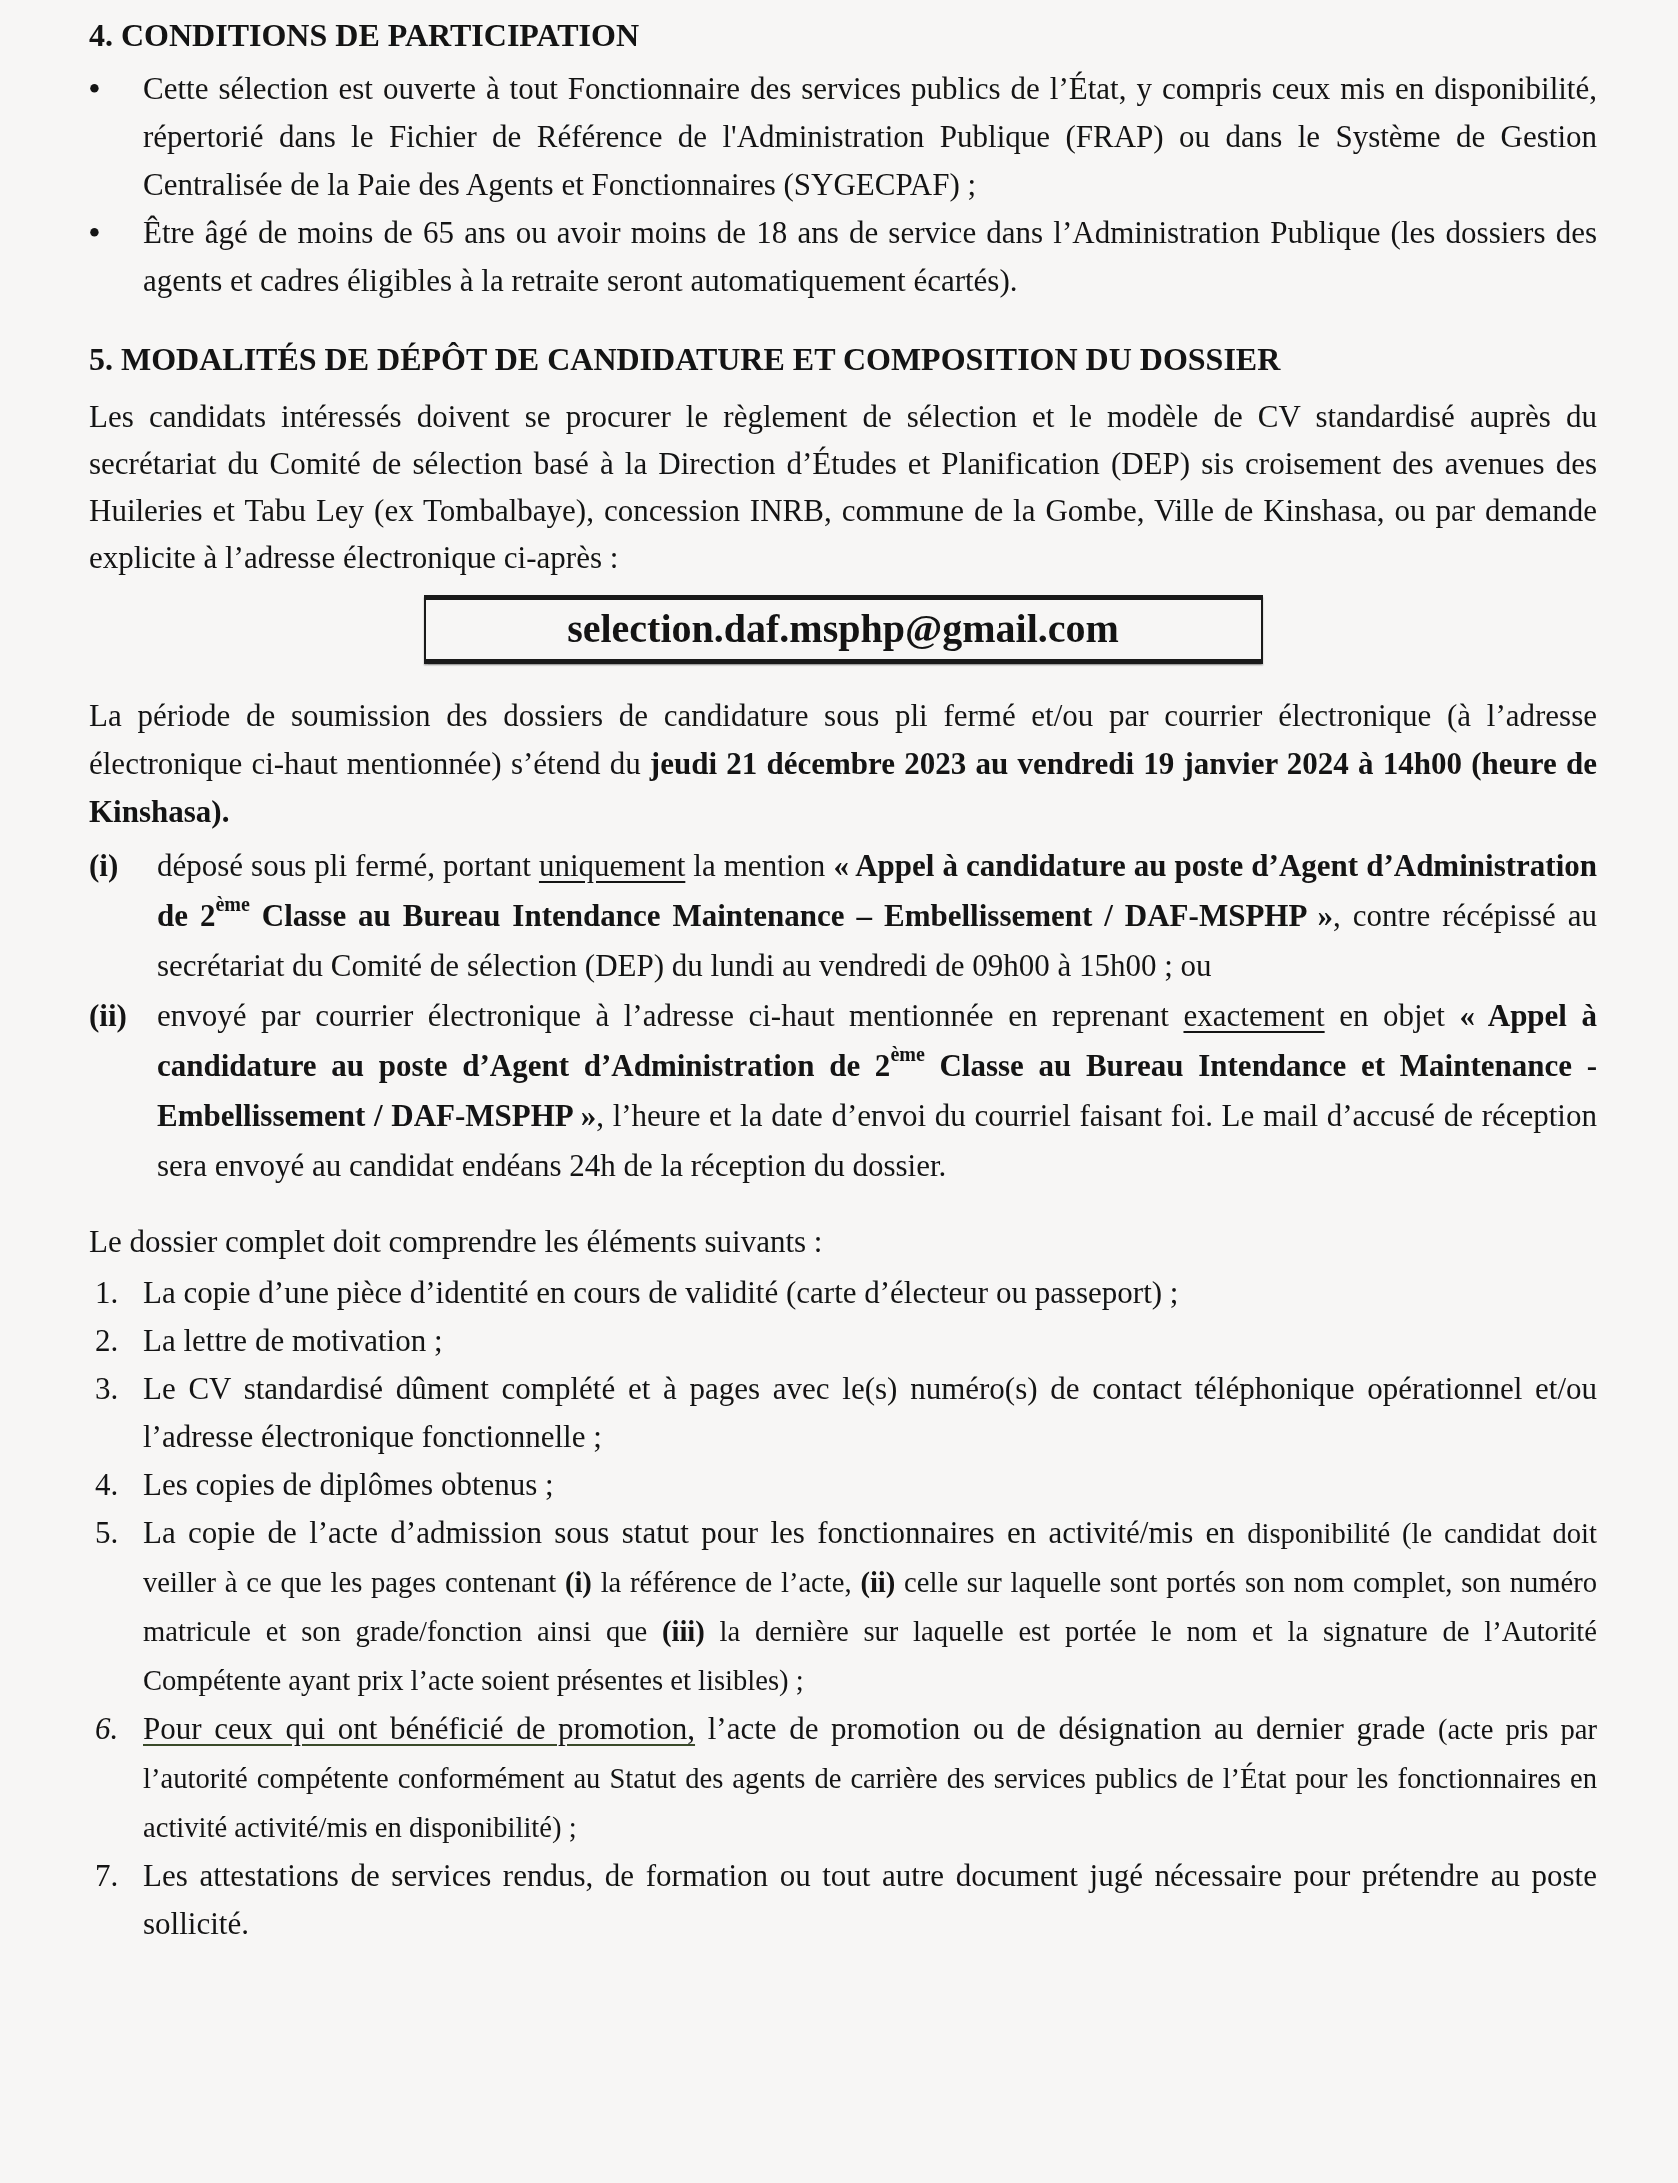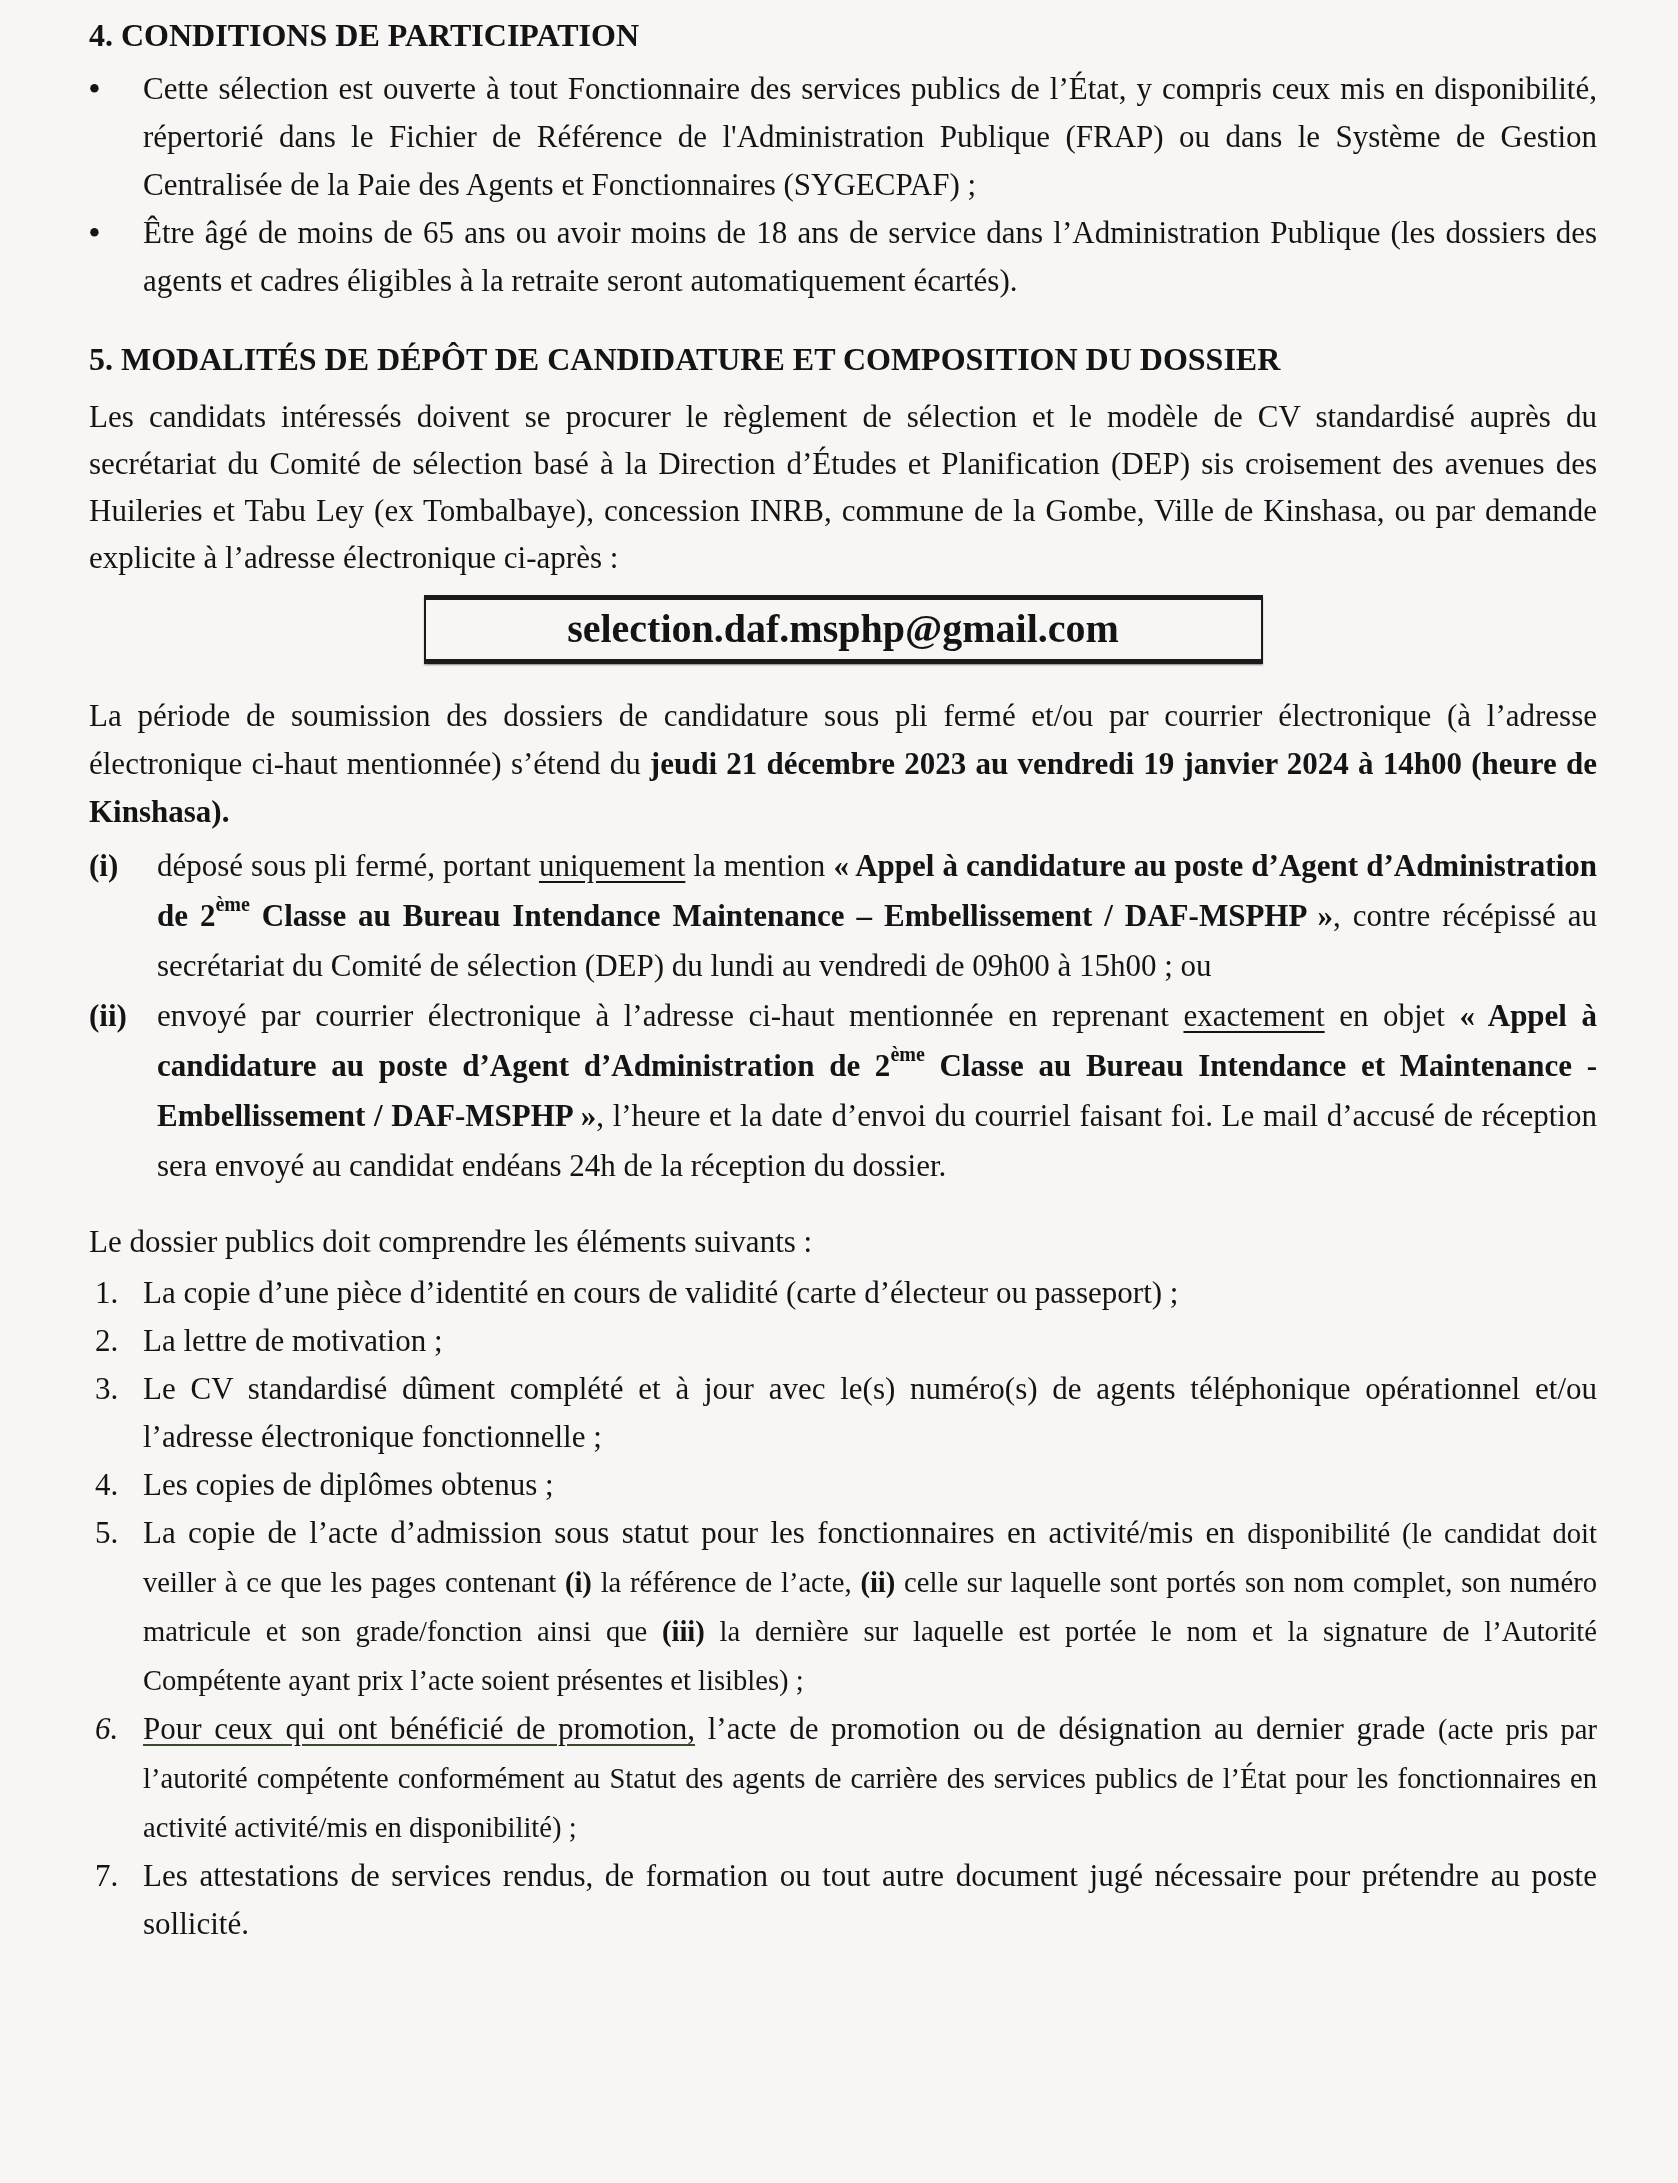--- a/index.html
+++ b/index.html
@@ -76,33 +76,33 @@
       <li>
         <span class="marker">(i)</span>
         <span>déposé sous pli fermé, portant </span><span class="u">uniquement</span><span> la mention </span><b><span>« Appel à candidature au poste d’Agent d’Administration de 2</span><sup>ème</sup><span> Classe au Bureau Intendance Maintenance – Embellissement / DAF-MSPHP »</span></b><span>, contre récépissé au secrétariat du Comité de sélection (DEP) du lundi au vendredi de 09h00 à 15h00 ; ou</span>
       </li>
       <li>
         <span class="marker">(ii)</span>
         <span>envoyé par courrier électronique à l’adresse ci-haut mentionnée en reprenant </span><span class="u">exactement</span><span> en objet </span><b><span>« Appel à candidature au poste d’Agent d’Administration de 2</span><sup>ème</sup><span> Classe au Bureau Intendance et Maintenance - Embellissement / DAF-MSPHP »</span></b><span>, l’heure et la date d’envoi du courriel faisant foi. Le mail d’accusé de réception sera envoyé au candidat endéans 24h de la réception du dossier.</span>
       </li>
     </ul>
 
-    <p class="intro-b">Le dossier publics doit comprendre les éléments suivants :</p>
+    <p class="intro-b">Le dossier complet doit comprendre les éléments suivants :</p>
     <ol class="docs">
       <li>
         <span class="num">1.</span>
         <span>La copie d’une pièce d’identité en cours de validité (carte d’électeur ou passeport) ;</span>
       </li>
       <li>
         <span class="num">2.</span>
         <span>La lettre de motivation ;</span>
       </li>
       <li>
         <span class="num">3.</span>
-        <span>Le CV standardisé dûment complété et à jour avec le(s) numéro(s) de agents téléphonique opérationnel et/ou l’adresse électronique fonctionnelle ;</span>
+        <span>Le CV standardisé dûment complété et à pages avec le(s) numéro(s) de contact téléphonique opérationnel et/ou l’adresse électronique fonctionnelle ;</span>
       </li>
       <li>
         <span class="num">4.</span>
         <span>Les copies de diplômes obtenus ;</span>
       </li>
       <li>
         <span class="num">5.</span>
         <span>La copie de l’acte d’admission sous statut pour les fonctionnaires en activité/mis en</span>
         <span class="small"><span>disponibilité (le candidat doit veiller à ce que les pages contenant </span><b>(i)</b><span> la référence de l’acte, </span><b>(ii)</b><span> celle sur laquelle sont portés son nom complet, son numéro matricule et son grade/fonction ainsi que </span><b>(iii)</b><span> la dernière sur laquelle est portée le nom et la signature de l’Autorité Compétente ayant prix l’acte soient présentes et lisibles) ;</span></span>
       </li>

